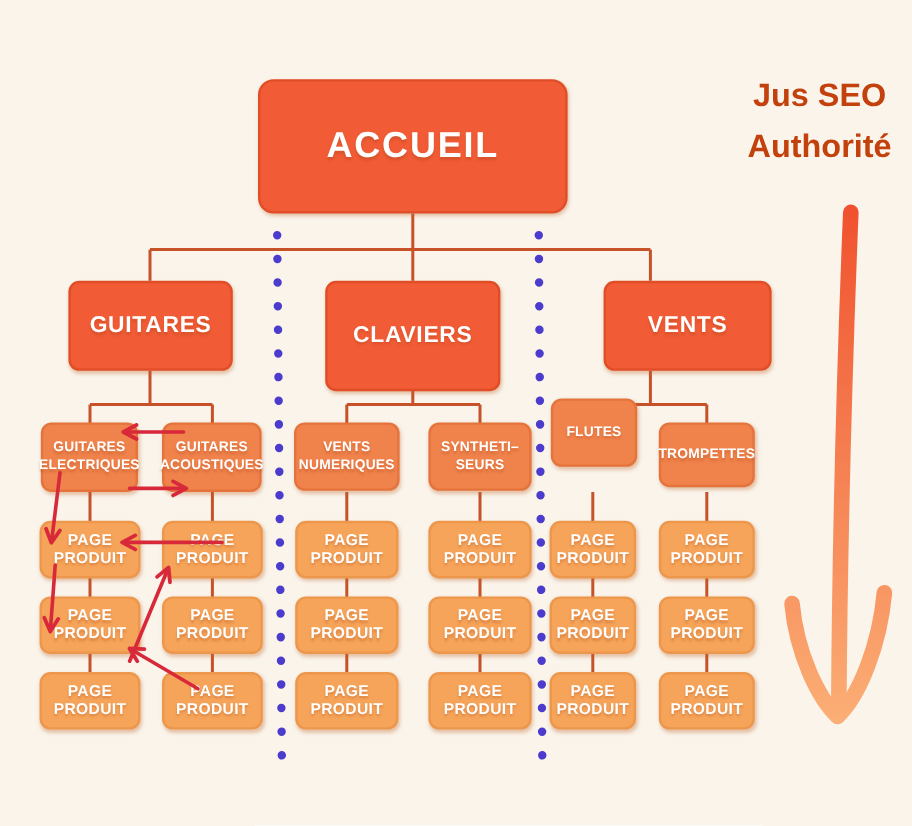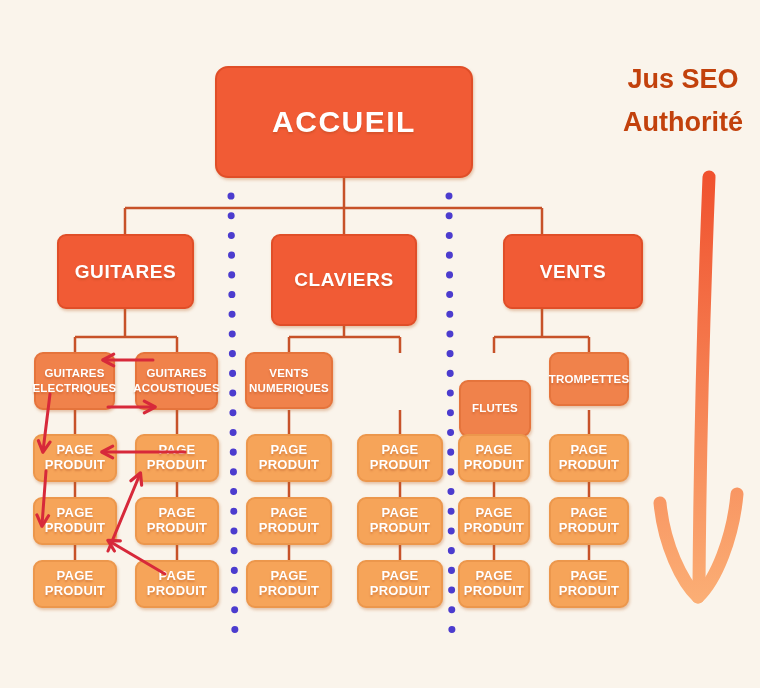--- a/index.html
+++ b/index.html
@@ -77,21 +77,23 @@
     <div class="box lvl2" style="left:57px;top:234px;width:137px;height:75px;">GUITARES</div>
     <div class="box lvl2" style="left:271px;top:234px;width:146px;height:92px;">CLAVIERS</div>
     <div class="box lvl2" style="left:472px;top:234px;width:140px;height:75px;margin-left:31px;">VENTS</div>
 
     <div class="box lvl3" style="left:34px;top:352px;width:81px;height:58px;">GUITARES
 ELECTRIQUES</div>
     <div class="box lvl3" style="left:135px;top:352px;width:83px;height:58px;">GUITARES
 ACOUSTIQUES</div>
     <div class="box lvl3" style="left:245px;top:352px;width:88px;height:57px;">VENTS
 NUMERIQUES</div>
-    <div class="box lvl3" style="left:459px;top:332px;width:72px;height:57px;margin-top:48px;">FLUTES</div>
+    <div class="box lvl3" style="left:357px;top:352px;width:86px;height:57px;">SYNTHETI–
+SEURS</div>
+    <div class="box lvl3" style="left:459px;top:332px;width:72px;height:57px;">FLUTES</div>
     <div class="box lvl3" style="left:549px;top:352px;width:80px;height:54px;">TROMPETTES</div>
 
     <div class="box pp" style="left:33px;top:434px;width:84px;height:48px;">PAGE
 PRODUIT</div>
     <div class="box pp" style="left:135px;top:434px;width:84px;height:48px;">PAGE
 PRODUIT</div>
     <div class="box pp" style="left:246px;top:434px;width:86px;height:48px;">PAGE
 PRODUIT</div>
     <div class="box pp" style="left:357px;top:434px;width:86px;height:48px;">PAGE
 PRODUIT</div>

